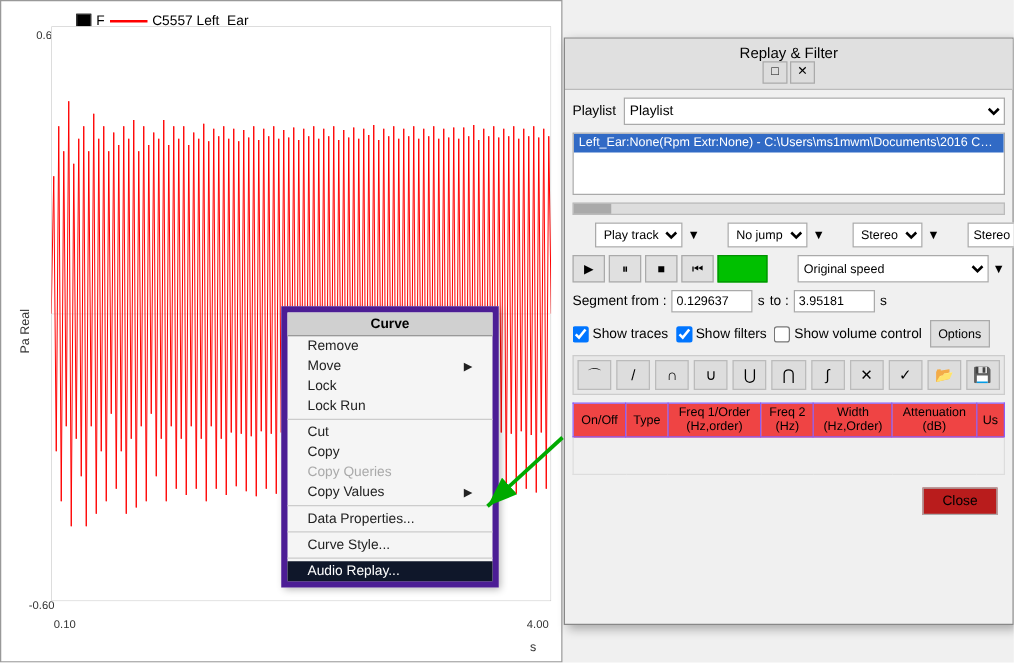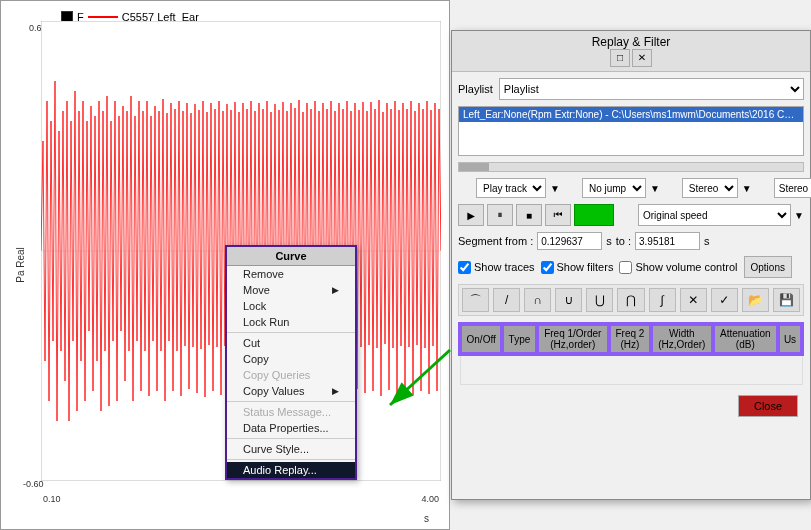--- a/index.html
+++ b/index.html
@@ -69,23 +69,23 @@
       right: 20px;
       font-size: 10px;
       color: #333;
     }
 
     
     #context-menu {
       position: absolute;
       left: 225px;
       top: 245px;
-      width: 132px;
+      width: 174px;
       background: #f5f5f5;
-      border: 2px solid #4c1d95;
+      border: 5px solid #4c1d95;
       box-shadow: 2px 2px 6px rgba(0,0,0,0.3);
       z-index: 100;
     }
 
     .ctx-header {
       background: #d0d0d0;
       text-align: center;
       padding: 3px 6px;
       font-weight: bold;
       font-size: 11px;
@@ -321,22 +321,22 @@
     }
 
     
     .filter-table {
       width: 100%;
       border-collapse: collapse;
       font-size: 10px;
       margin-bottom: 6px;
     }
     .filter-table th {
-      background: #a3a3a3;
-      border: 4px solid #8b5cf6;
+      background: #ef4444;
+      border: 1px solid #8b5cf6;
       padding: 2px 3px;
       text-align: center;
       font-weight: normal;
       font-size: 10px;
     }
     .filter-table td {
       border: 1px solid #ddd;
       padding: 2px 3px;
       height: 20px;
     }
@@ -443,23 +443,20 @@
       <span>Copy</span>
     </div>
   <div class="ctx-item disabled">
       <span>Copy Queries</span>
     </div>
   <div class="ctx-item">
     <span>Copy Values</span>
       <span class="ctx-arrow">▶</span>
   </div>
   <div class="ctx-separator"></div>
-  <div class="ctx-item disabled">
-      <span>Status Message...</span>
-    </div>
   <div class="ctx-item">
       <span>Data Properties...</span>
     </div>
   <div class="ctx-separator"></div>
   <div class="ctx-item">
       <span>Curve Style...</span>
     </div>
   <div class="ctx-separator"></div>
   <div class="ctx-item highlighted">
       <span>Audio Replay...</span>

